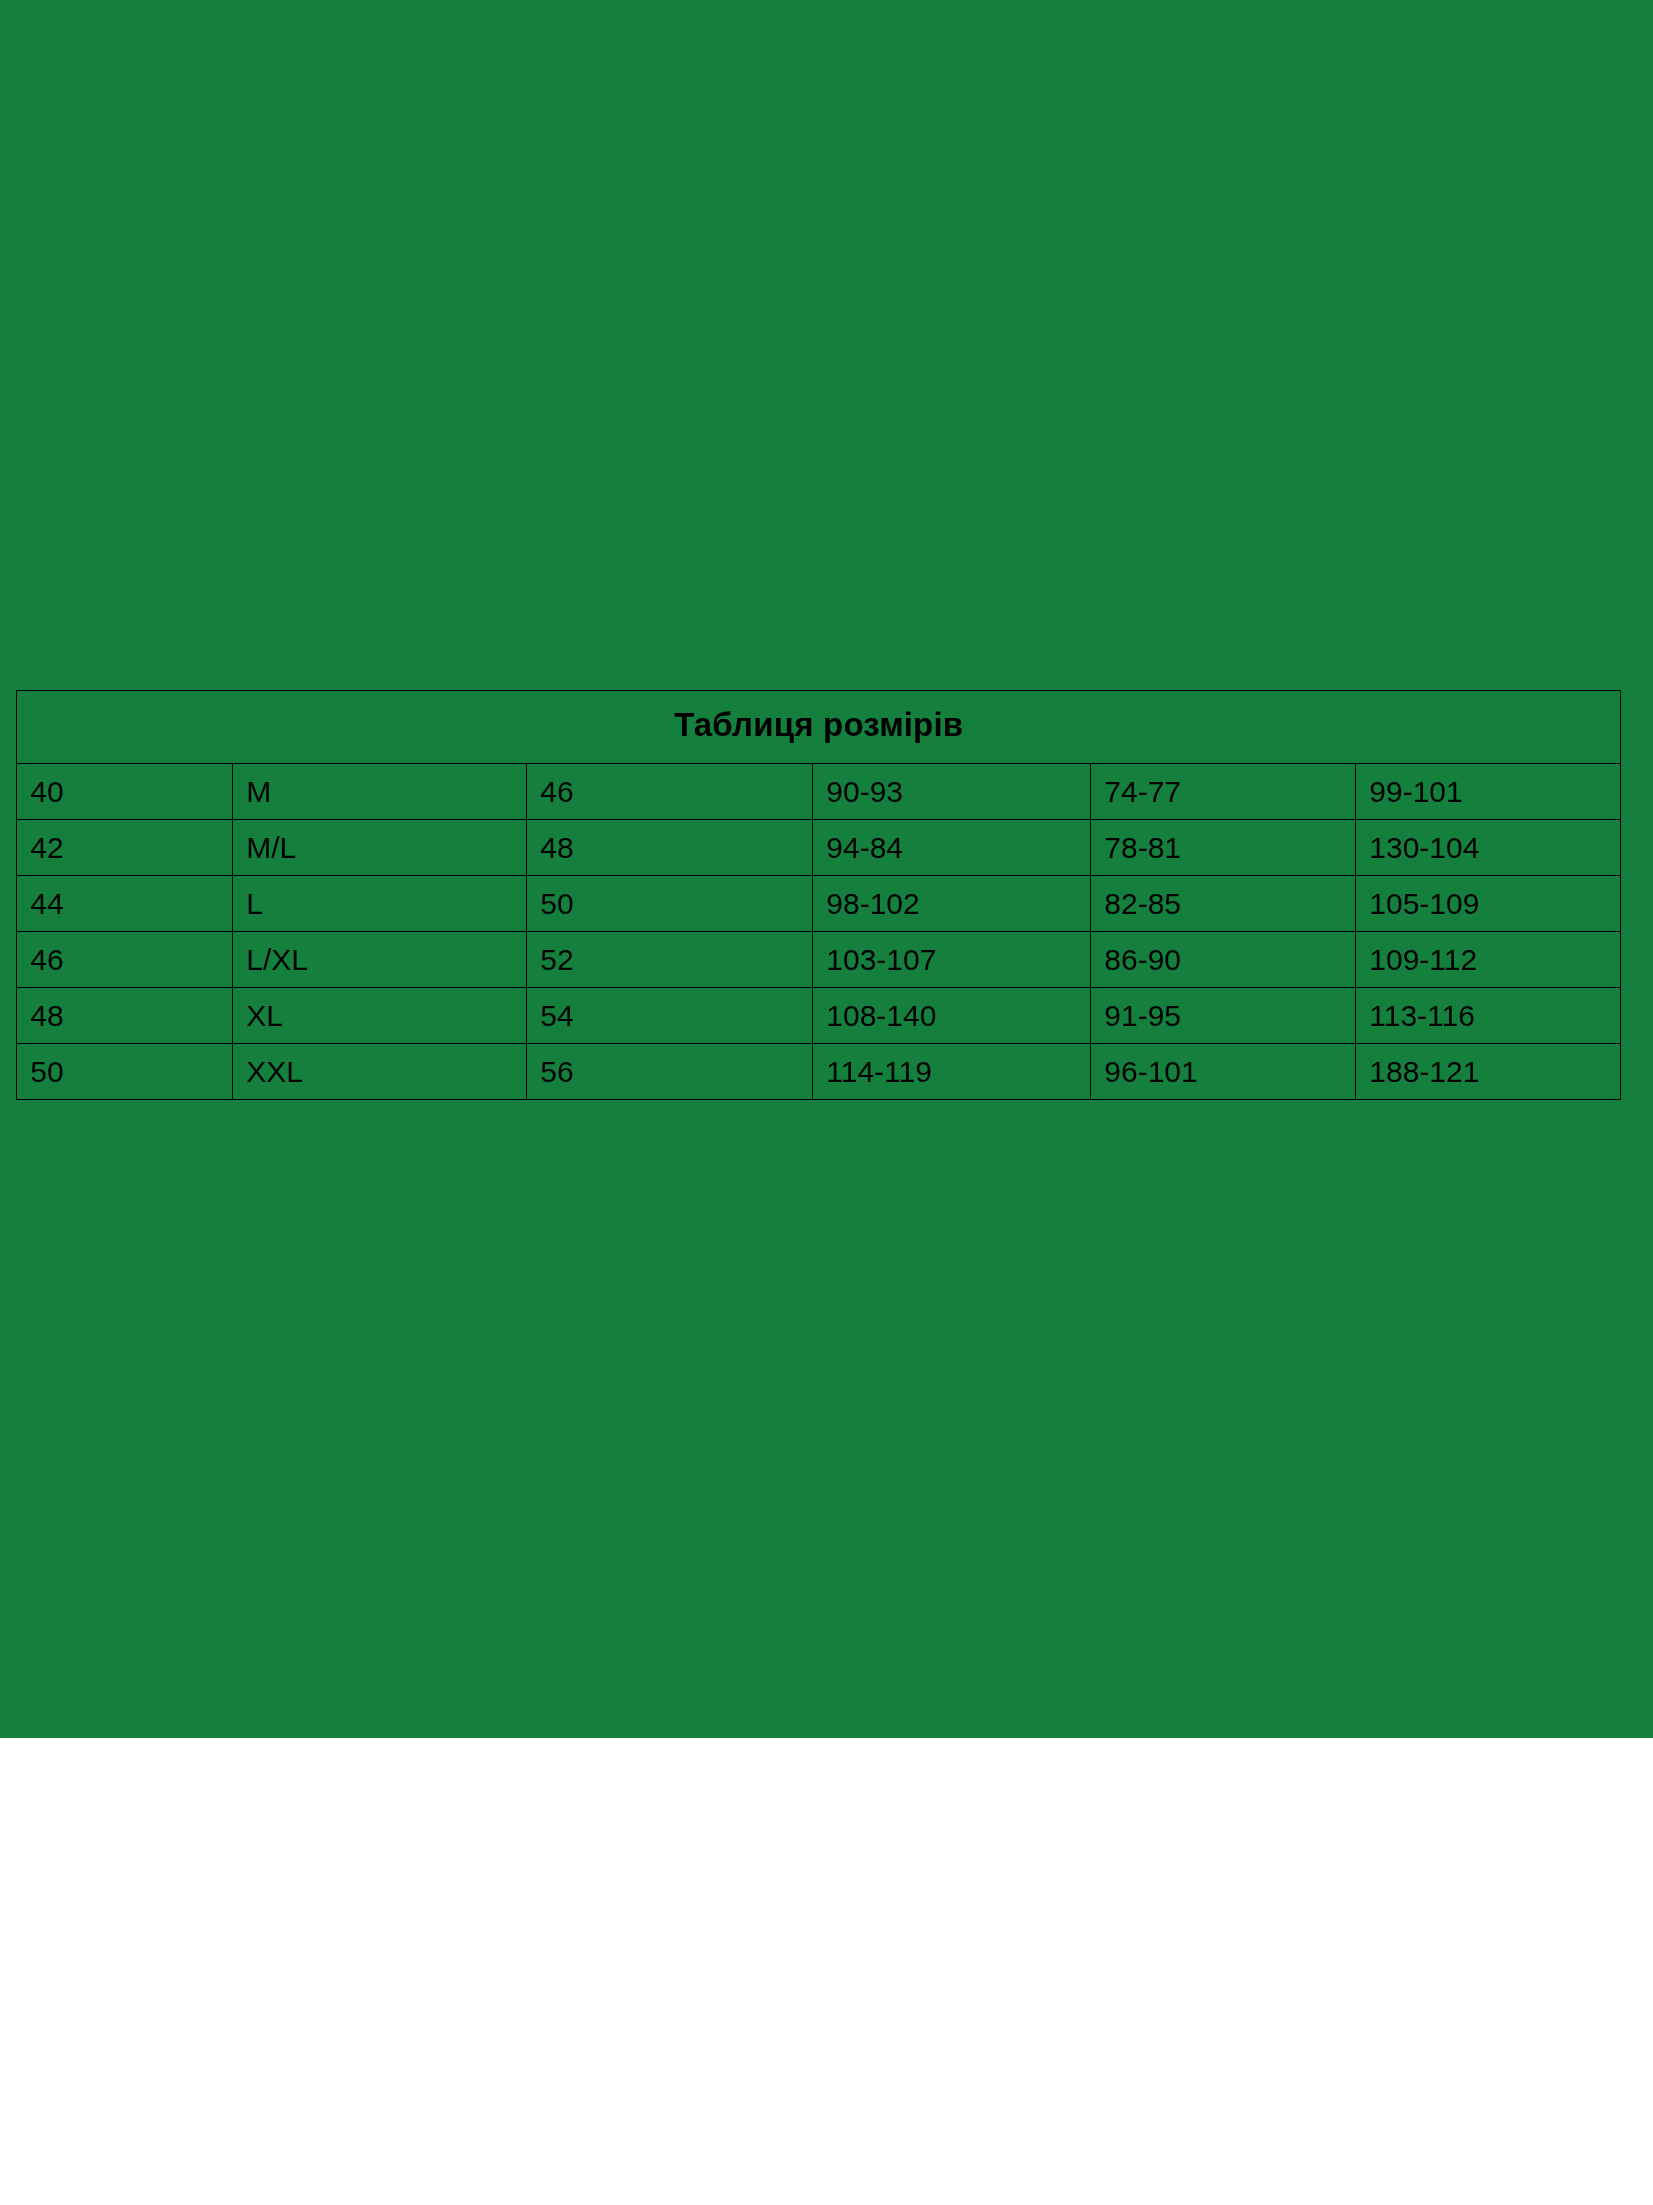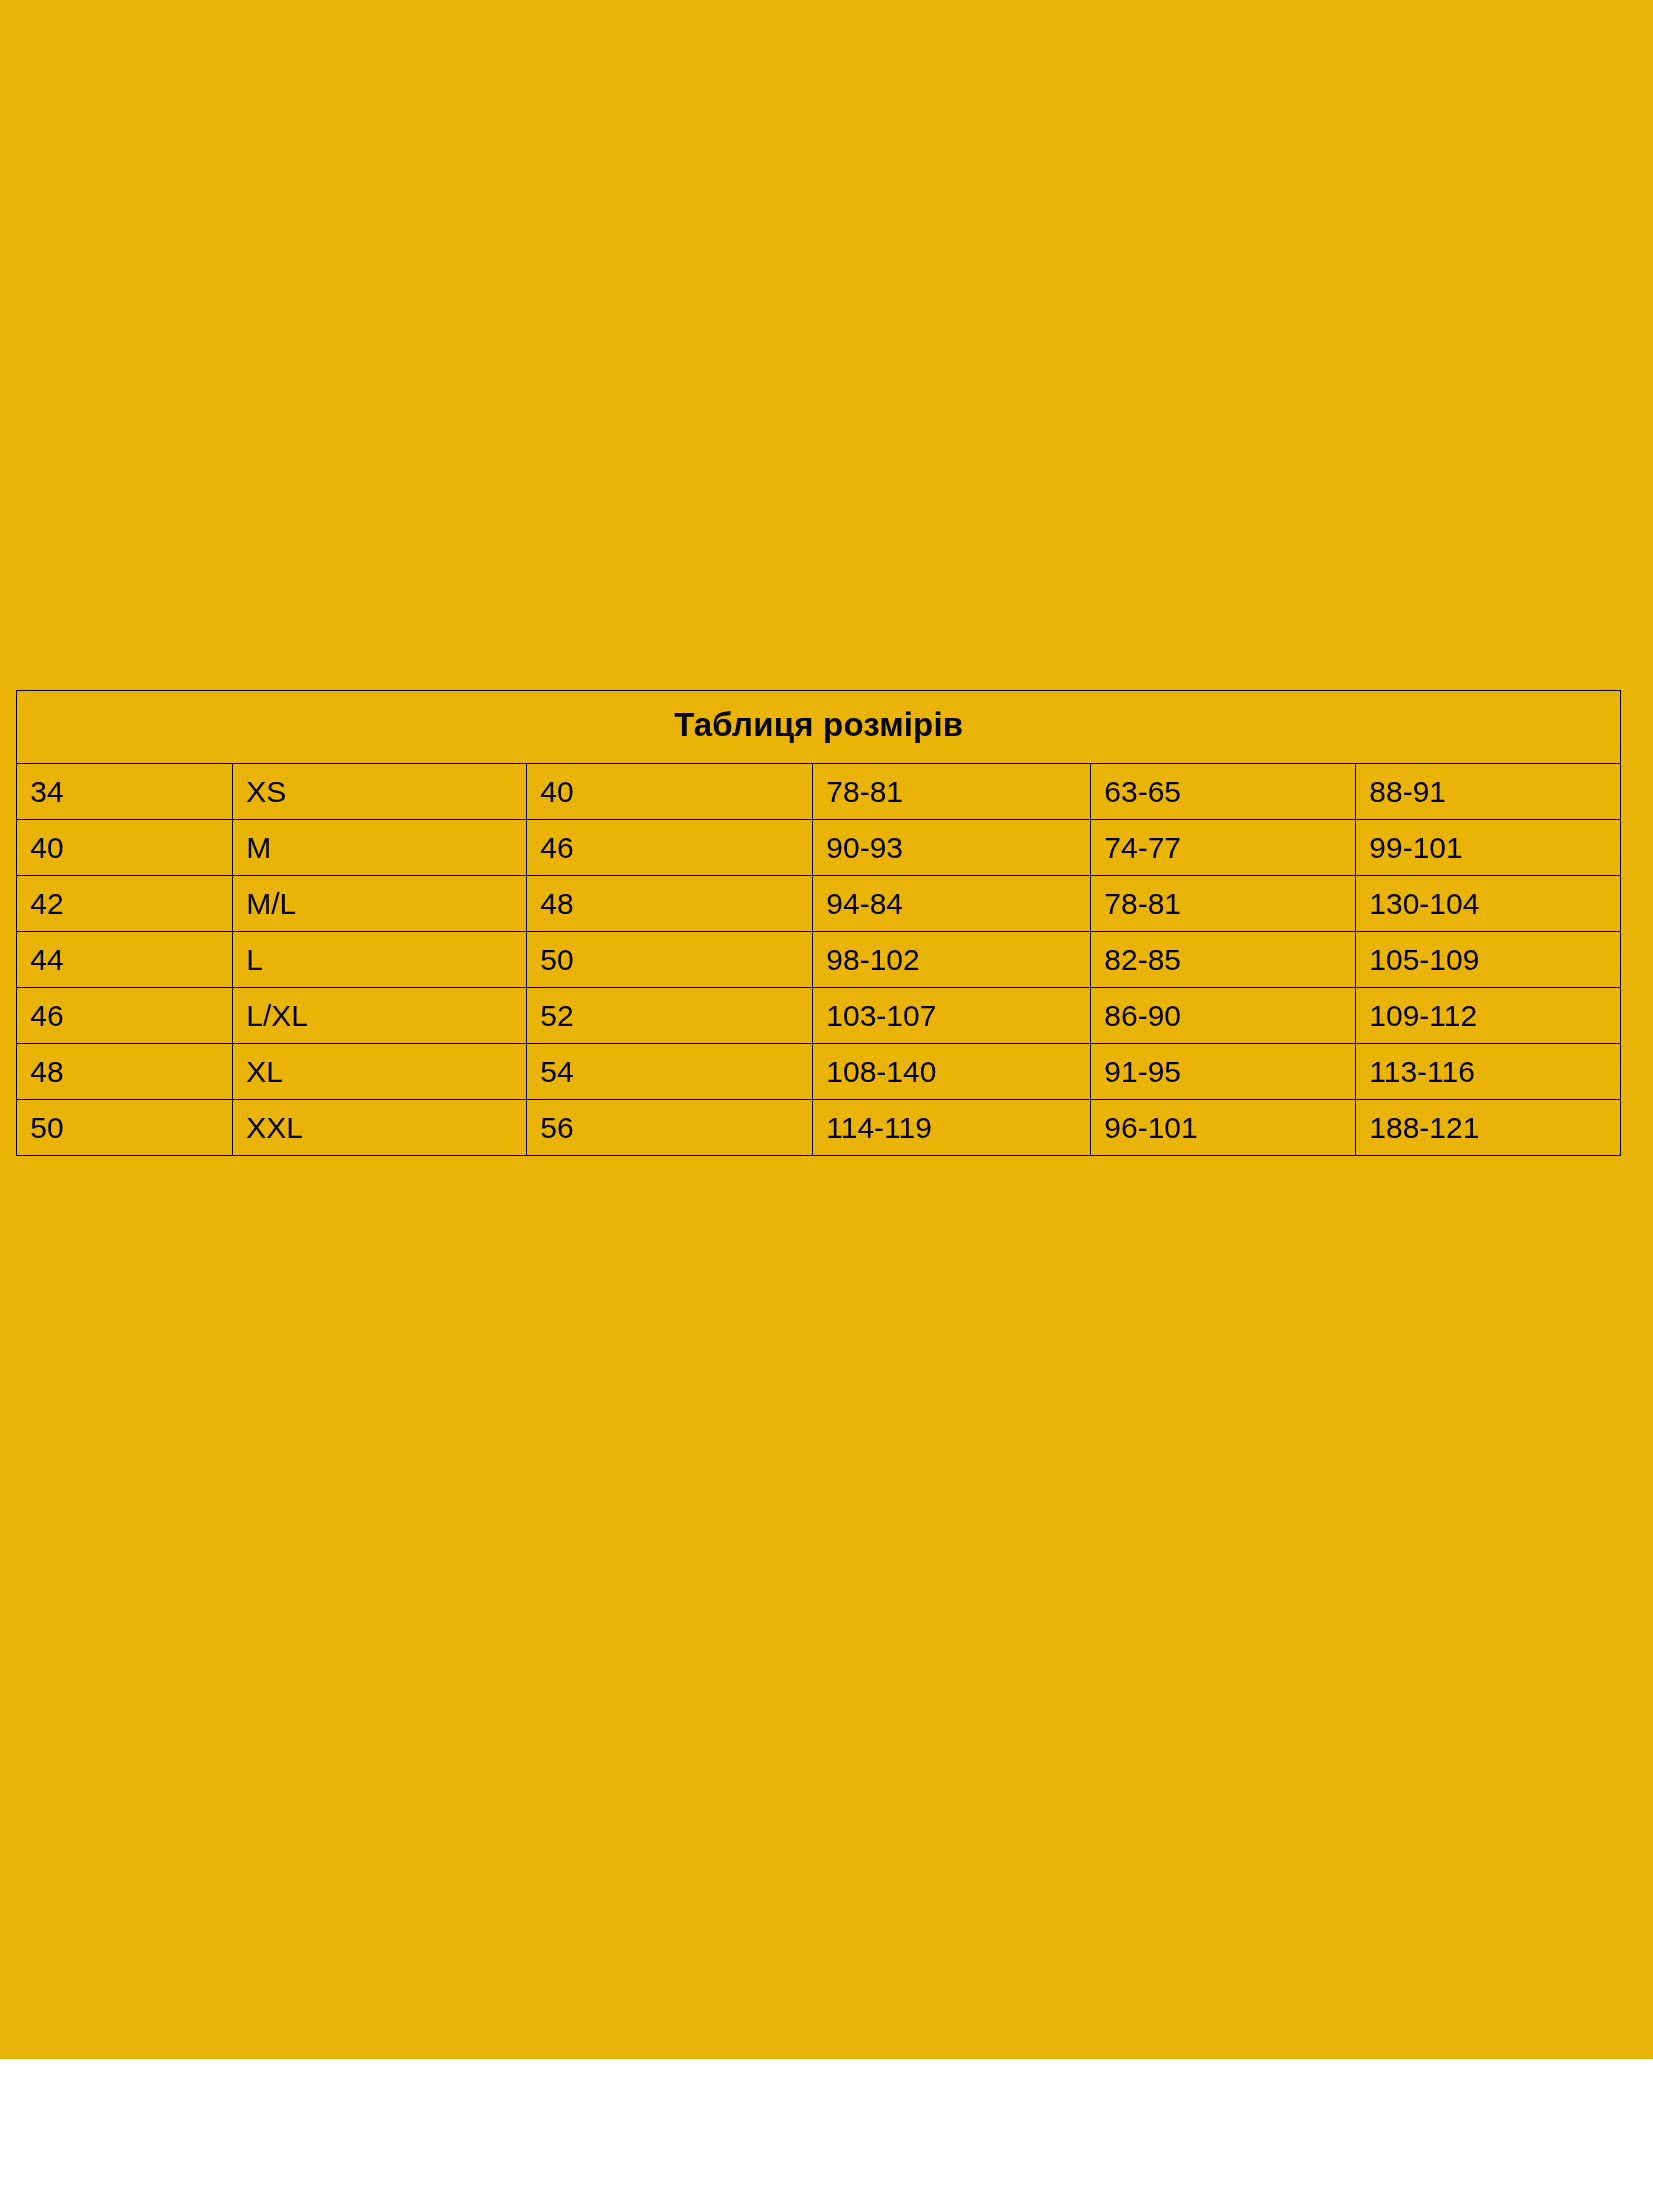--- a/index.html
+++ b/index.html
@@ -13,22 +13,22 @@
     font-family: "Liberation Sans", sans-serif;
     position: relative;
     overflow: hidden;
   }
 
   .sheet {
     position: absolute;
     left: 0;
     top: 0;
     width: 1654px;
-    height: 2059px;
-    background: #eab308;
+    height: 1738px;
+    background: #15803d;
   }
 
   .table-wrap {
     position: absolute;
     left: 16.3px;
     top: 690px;
     width: 1621px;
   }
 
   table.size-table {
@@ -101,28 +101,20 @@
           <col class="c4">
           <col class="c5">
       </colgroup>
       <thead>
         <tr>
           <td class="caption-cell" colspan="6">Таблиця розмірів</td>
         </tr>
       </thead>
       <tbody>
         <tr>
-          <td>34</td>
-          <td>XS</td>
-          <td>40</td>
-          <td>78-81</td>
-          <td>63-65</td>
-          <td>88-91</td>
-        </tr>
-        <tr>
           <td>40</td>
           <td>M</td>
           <td>46</td>
           <td>90-93</td>
           <td>74-77</td>
           <td>99-101</td>
         </tr>
         <tr>
           <td>42</td>
           <td>M/L</td>

